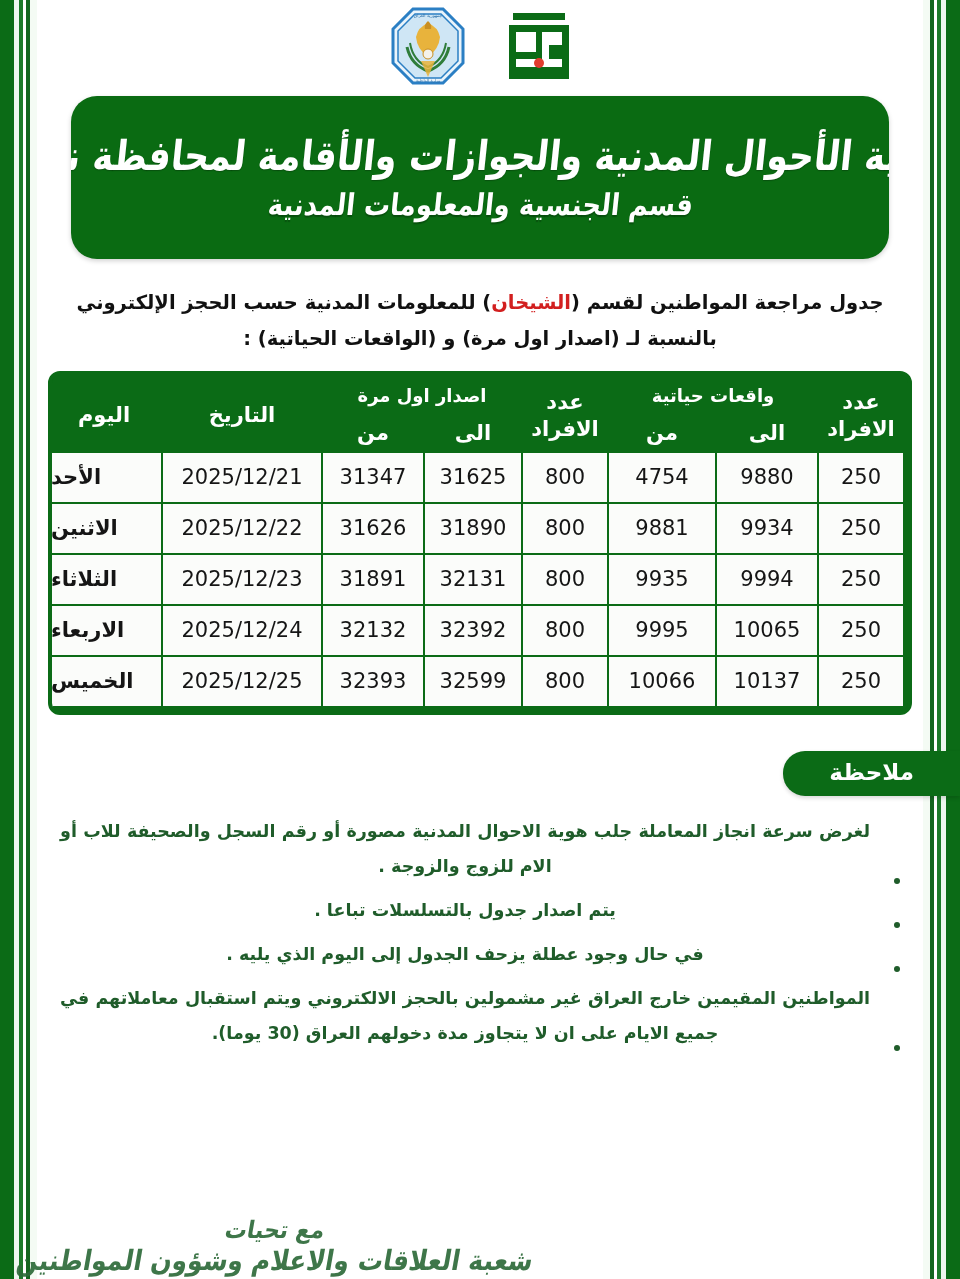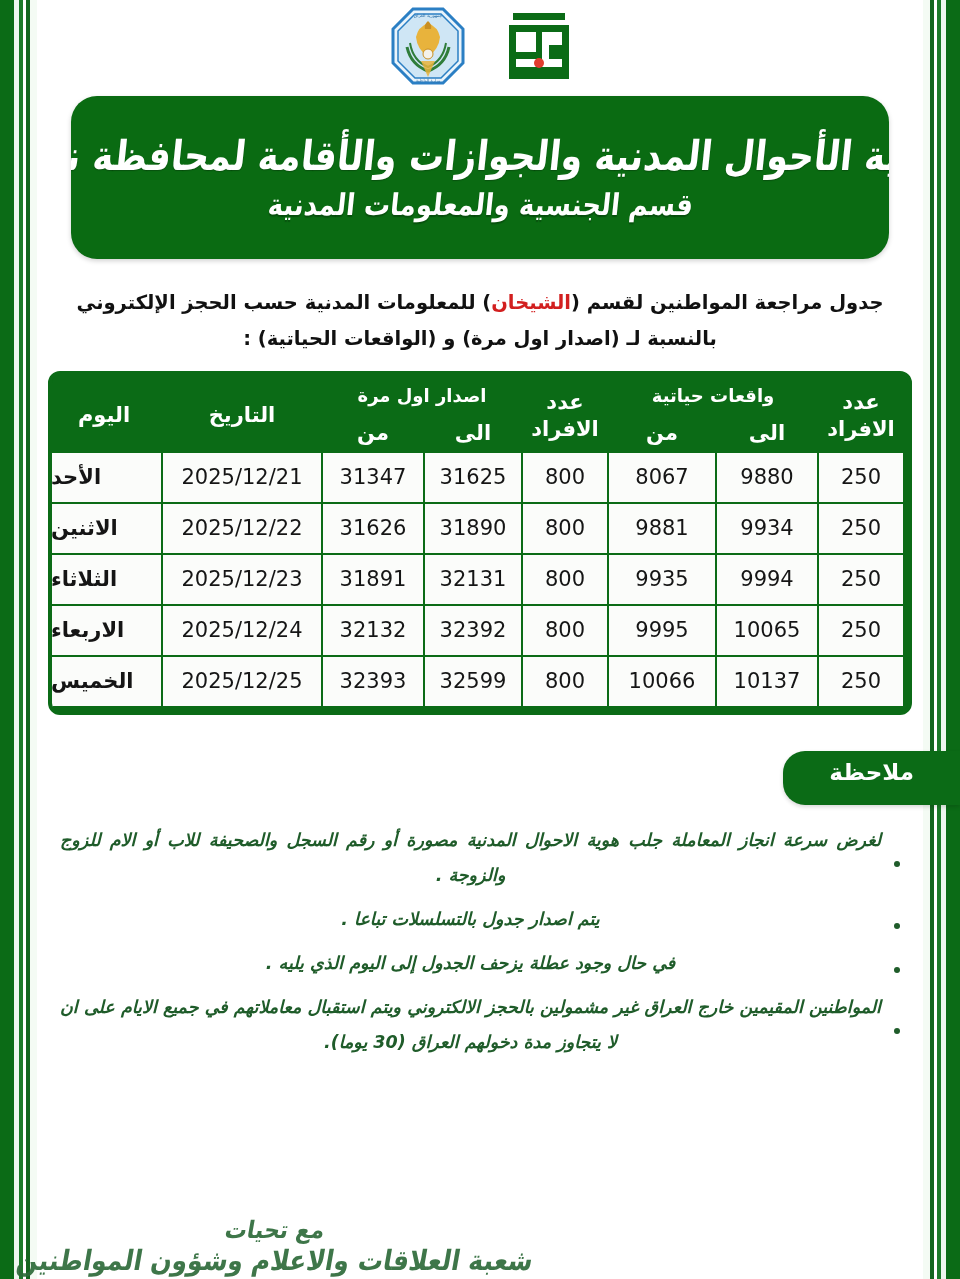--- a/index.html
+++ b/index.html
@@ -163,42 +163,41 @@
     margin-top: 36px;
     display: flex;
     justify-content: flex-start;
     padding-left: 0;
   }
   .note-badge {
     background: #0b6b16;
     color: #ffffff;
     font-size: 23px;
     font-weight: 700;
-    padding: 8px 46px 20px 46px;
+    padding: 8px 46px 11px 46px;
     border-radius: 22px 0 0 22px;
     margin-right: -38px;
     box-shadow: 0 2px 4px rgba(0,0,0,0.16);
   }
 
   
   .notes {
     margin: 18px 22px 0 22px;
     color: #1f5c2a;
     font-size: 17.5px;
     font-weight: 700;
     line-height: 2.0;
   }
   .note-item {
     display: flex;
-    align-items: center;
-    gap: 13px;
+    align-items: flex-end;
+    gap: 24px;
     margin-bottom: 9px;
     text-align: justify;
     text-align-last: center;
-    font-style: italic;
   }
   .note-dot {
     flex: 0 0 auto;
     margin-top: 13px;
     width: 6px; height: 6px;
     border-radius: 50%;
     background: #1f5c2a;
   }
   .note-text { flex: 1 1 auto; }
   .note-text.center { text-align: center; text-align-last: center; }
@@ -324,21 +323,21 @@
             <th>الى</th>
             <th>من</th>
             <th>الى</th>
             <th>من</th>
           </tr>
         </thead>
         <tbody id="table-body">
             <tr>
               <td class="num-lat">250</td>
               <td class="num-lat">9880</td>
-              <td class="num-lat">8067</td>
+              <td class="num-lat">4754</td>
               <td class="num-lat">800</td>
               <td class="num-lat">31625</td>
               <td class="num-lat">31347</td>
               <td class="num-lat">2025/12/21</td>
               <td class="day">الأحد</td>
             </tr>
             <tr>
               <td class="num-lat">250</td>
               <td class="num-lat">9934</td>
               <td class="num-lat">9881</td>

